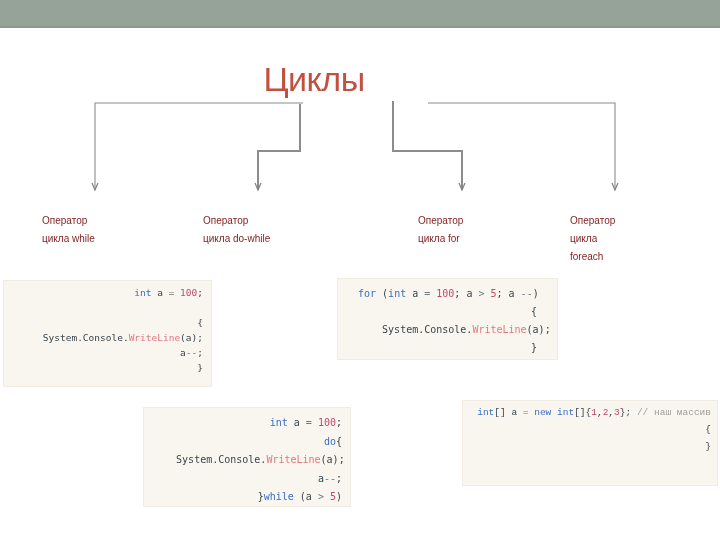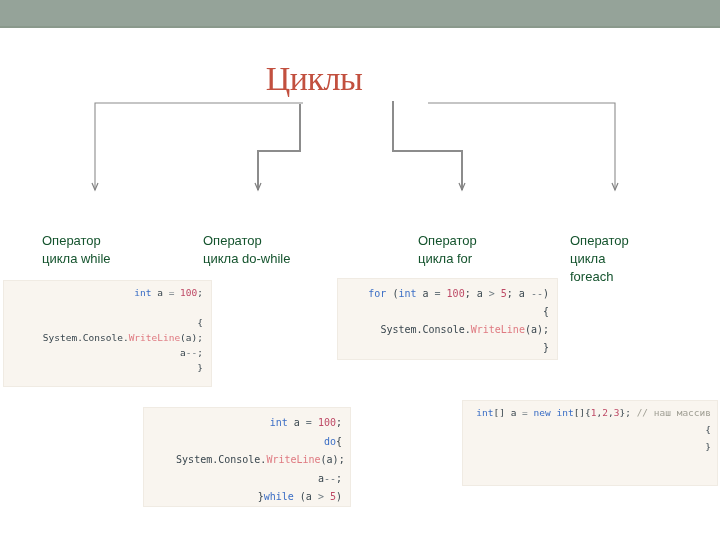--- a/index.html
+++ b/index.html
@@ -14,56 +14,55 @@
     position:absolute;left:0;top:0;width:720px;height:26px;
     background:#95A399;
     border-bottom:2px solid #8A998C;
   }
   .slide-title{
     position:absolute;left:0;top:58px;width:628px;height:42px;
     text-align:center;
     font-size:34px;line-height:42px;
     letter-spacing:-0.5px;
     color:#C2503F;
-    font-family:Liberation Serif, serif;
+    font-family:Liberation Sans, sans-serif;
   }
   .connectors{
     position:absolute;left:0;top:0;width:720px;height:540px;
     pointer-events:none;
   }
   .branch-label{
     position:absolute;top:212px;
-    font-size:13px;line-height:18px;
-    color:#14532d;
+    font-size:10px;line-height:18px;
+    color:#7f1d1d;
     white-space:pre-line;
-    margin-top:20px;
   }
   .branch-label.b1{left:42px;width:110px;}
   .branch-label.b2{left:203px;width:130px;}
   .branch-label.b3{left:418px;width:110px;}
   .branch-label.b4{left:570px;width:90px;}
   .code-box{
     position:absolute;
     background:#F9F5EF;
     border:1px solid #F0EBE3;
     box-sizing:border-box;
     font-family:"DejaVu Sans Mono","Liberation Mono",monospace;
     color:#39464E;
     overflow:hidden;
     text-align:right;
   }
   .code-line{white-space:pre;}
   .code-while  {left:3px;  top:280px; width:209px; height:107px; padding:4px 8px; font-size:9.5px;}
   .code-while  .code-line{line-height:15px;}
   .code-dowhile{left:143px;top:407px; width:208px; height:100px; padding:6px 8px; font-size:10px;}
   .code-dowhile .code-line{line-height:18.5px;}
-  .code-for    {left:337px;top:278px; width:221px; height:82px;  padding:6px 8px; font-size:10px;}
+  .code-for    {left:337px;top:278px; width:221px; height:82px;  padding:6px 20px; font-size:10px;}
   .code-for    .code-line{line-height:18px;}
   .code-foreach{left:462px;top:400px; width:256px; height:86px;  padding:3px 6px; font-size:9.5px;}
-  .code-foreach .code-line{line-height:17px;}
+  .code-foreach .code-line{line-height:17px;font-family:Liberation Mono, monospace;}
   .tok-kw {color:#3B6EC5;}
   .tok-num{color:#BE4A66;}
   .tok-fn {color:#DF7980;}
   .tok-txt{color:#39464E;}
   .tok-op {color:#6E7A80;}
   .tok-cm {color:#A09F94;}
 </style>
 </head>
 <body>
 

